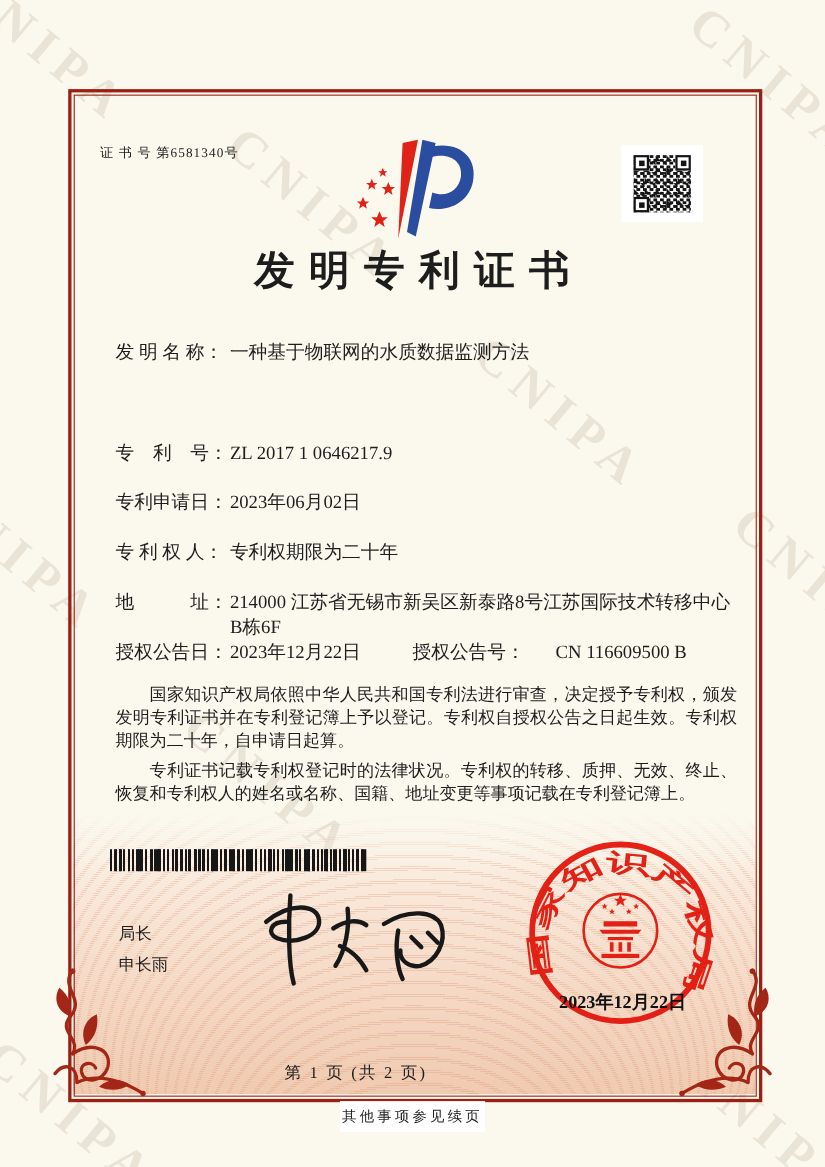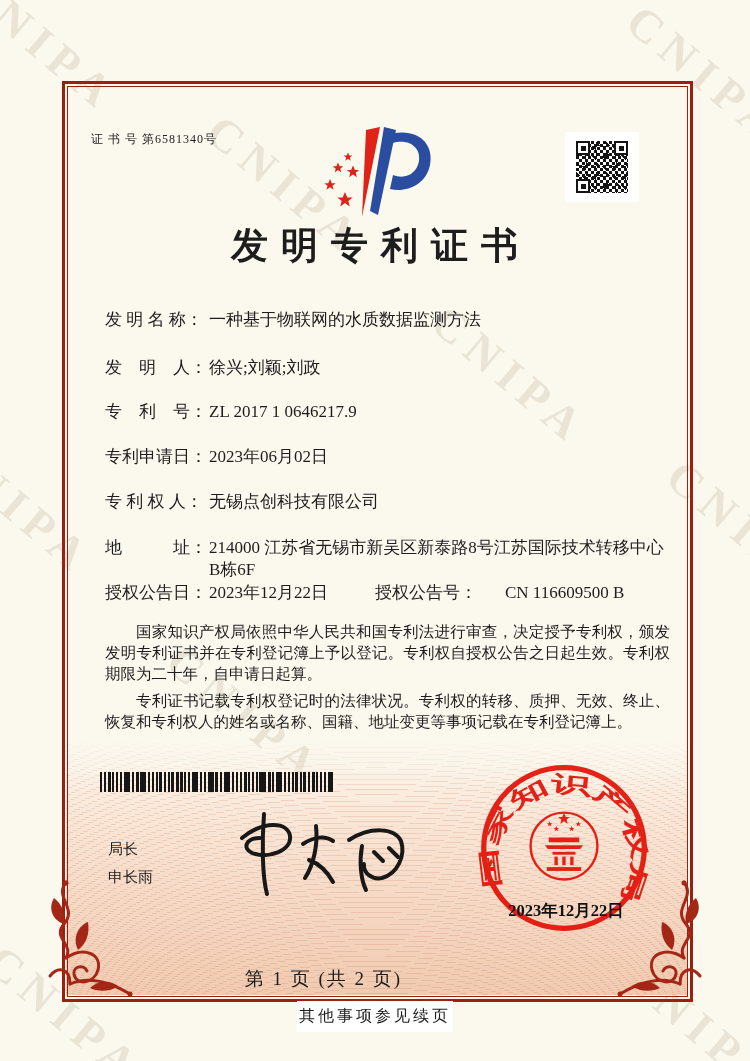--- a/index.html
+++ b/index.html
@@ -67,24 +67,24 @@
       repeating-linear-gradient(90deg,transparent 0 8px,#161616 8px 11px,transparent 11px 17px);
   }
   .signer{position:absolute;left:108px;z-index:2;font-family:Liberation Mono, monospace;font-size:15px;}
   .signer-title{top:840px;}
   .signer-name{top:868px;}
   .signature{position:absolute;left:212px;top:796px;z-index:3;}
   .seal{position:absolute;left:478px;top:762px;z-index:3;opacity:.95;}
   .seal-date{position:absolute;left:487px;top:900px;width:158px;text-align:center;z-index:4;
     font-size:16.5px;font-weight:600;color:#111;}
   .pageno{position:absolute;left:62px;width:523px;top:966px;text-align:center;z-index:2;
-    font-size:19px;letter-spacing:2px;}
+    font-size:15px;letter-spacing:2px;}
   .footer-note{
     position:absolute;left:50%;transform:translateX(-50%);top:1001px;z-index:2;
-    background:#ffffff;padding:5px 2px;font-size:16px;letter-spacing:3px;white-space:nowrap;
+    background:#ffffff;padding:5px 2px;font-size:13px;letter-spacing:3px;white-space:nowrap;
   }
   .flourish{position:absolute;z-index:4;}
   .fl-left{left:42px;top:880px;}
   .fl-right{left:612px;top:880px;transform:scaleX(-1);}
 </style>
 </head>
 <body>
 
 <div class="page">
 
@@ -132,31 +132,28 @@
       <div class="finder f-tr"></div>
       <div class="finder f-bl"></div>
     </div>
   </div>
 
   <div class="title">发明专利证书</div>
 
   <div class="row" style="top:309px">
     <span class="lbl">发 明 名 称：</span><span>一种基于物联网的水质数据监测方法</span>
   </div>
-  <div class="row" style="top:357px">
-    <span class="lbl">发　明　人：</span><span>徐兴;刘颖;刘政</span>
-  </div>
   <div class="row" style="top:401px">
     <span class="lbl">专　利　号：</span><span>ZL 2017 1 0646217.9</span>
   </div>
   <div class="row" style="top:446px">
     <span class="lbl">专利申请日：</span><span>2023年06月02日</span>
   </div>
   <div class="row" style="top:491px">
-    <span class="lbl">专 利 权 人：</span><span>无锡点创科技有限公司</span>
+    <span class="lbl">专 利 权 人：</span><span>专利权期限为二十年</span>
   </div>
   <div class="row" style="top:537px">
     <span class="lbl">地　　　址：</span><span class="val-addr">214000 江苏省无锡市新吴区新泰路8号江苏国际技术转移中心B栋6F</span>
   </div>
   <div class="row" style="top:582px">
     <span class="lbl">授权公告日：</span><span class="val-date">2023年12月22日</span><span class="lbl2">授权公告号：</span><span>CN 116609500 B</span>
   </div>
 
   <div class="paras">
     <p>国家知识产权局依照中华人民共和国专利法进行审查，决定授予专利权，颁发发明专利证书并在专利登记簿上予以登记。专利权自授权公告之日起生效。专利权期限为二十年，自申请日起算。</p>

